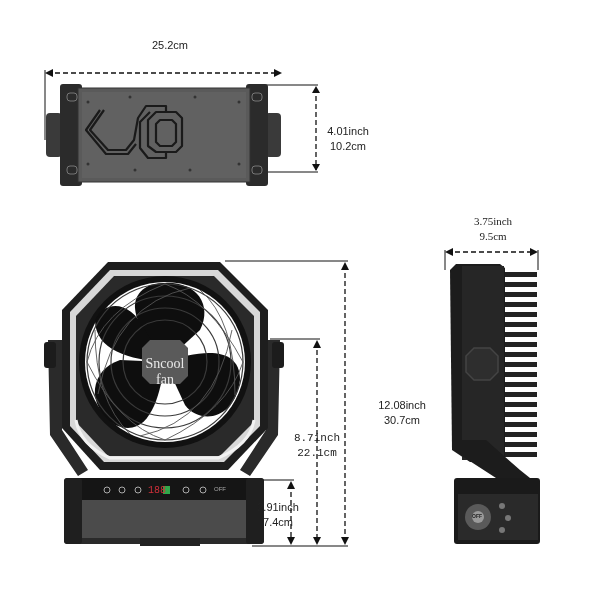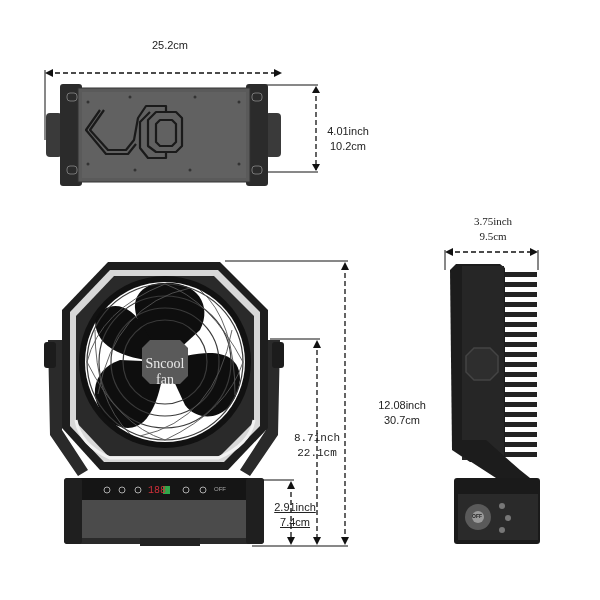--- a/index.html
+++ b/index.html
@@ -148,21 +148,21 @@
   <div class="abs" style="left:214px;top:486px;font-size:6px;color:#aaa;">OFF</div>
 
   <div class="label" style="left:372px;top:398px;width:60px;">
     <div>12.08inch</div>
     <div>30.7cm</div>
   </div>
   <div class="label" style="left:290px;top:431px;width:54px;font-family:Liberation Mono, monospace;">
     <div>8.7inch</div>
     <div>22.1cm</div>
   </div>
-  <div class="label" style="left:268px;top:500px;width:54px;text-decoration:underline;">
+  <div class="label" style="left:251px;top:500px;width:54px;">
     <div>2.91inch</div>
     <div>7.4cm</div>
   </div>
 </div>
 
 <div>
   <div class="label" style="left:458px;top:214px;width:70px;font-family:Liberation Serif, serif;">
     <div>3.75inch</div>
     <div>9.5cm</div>
   </div>

